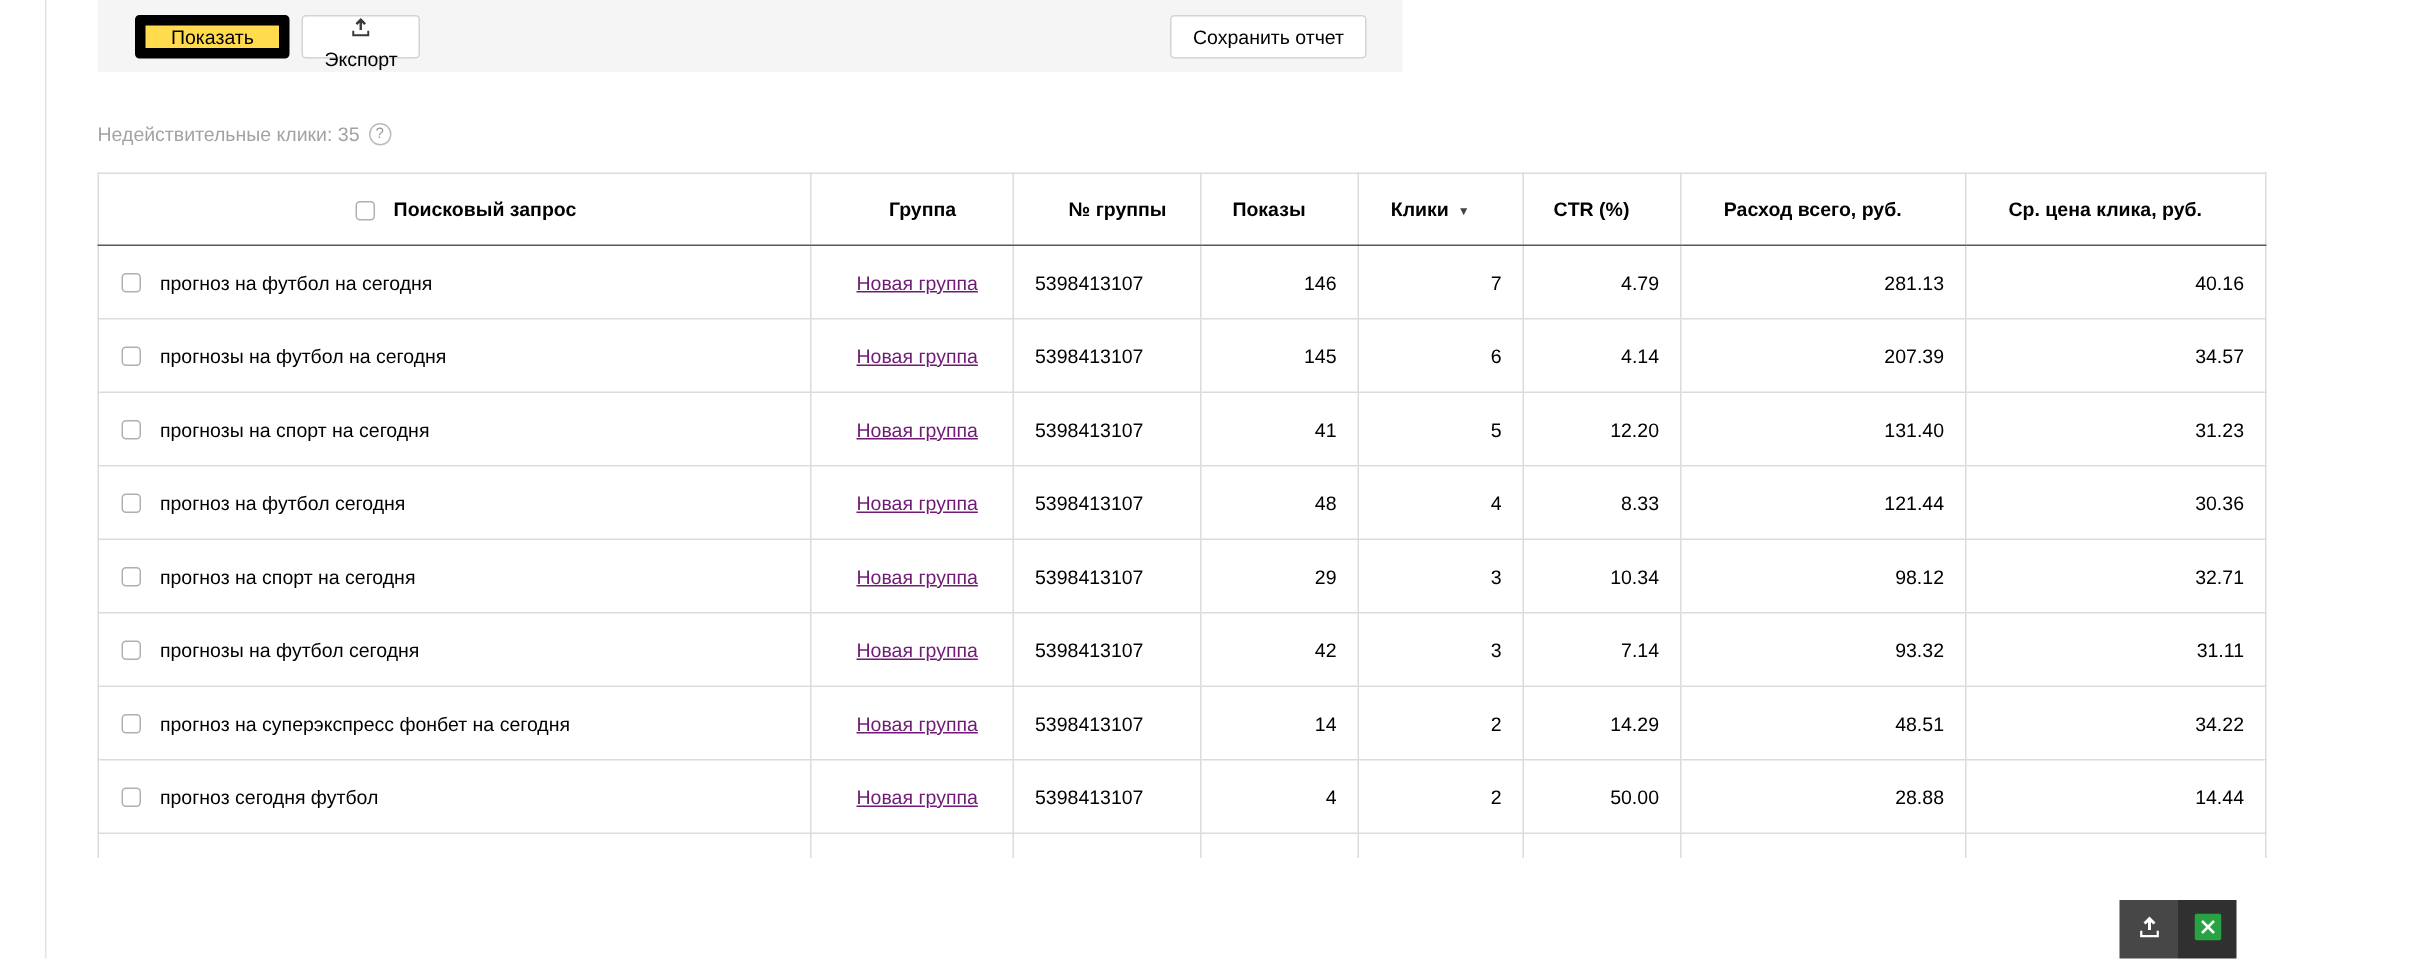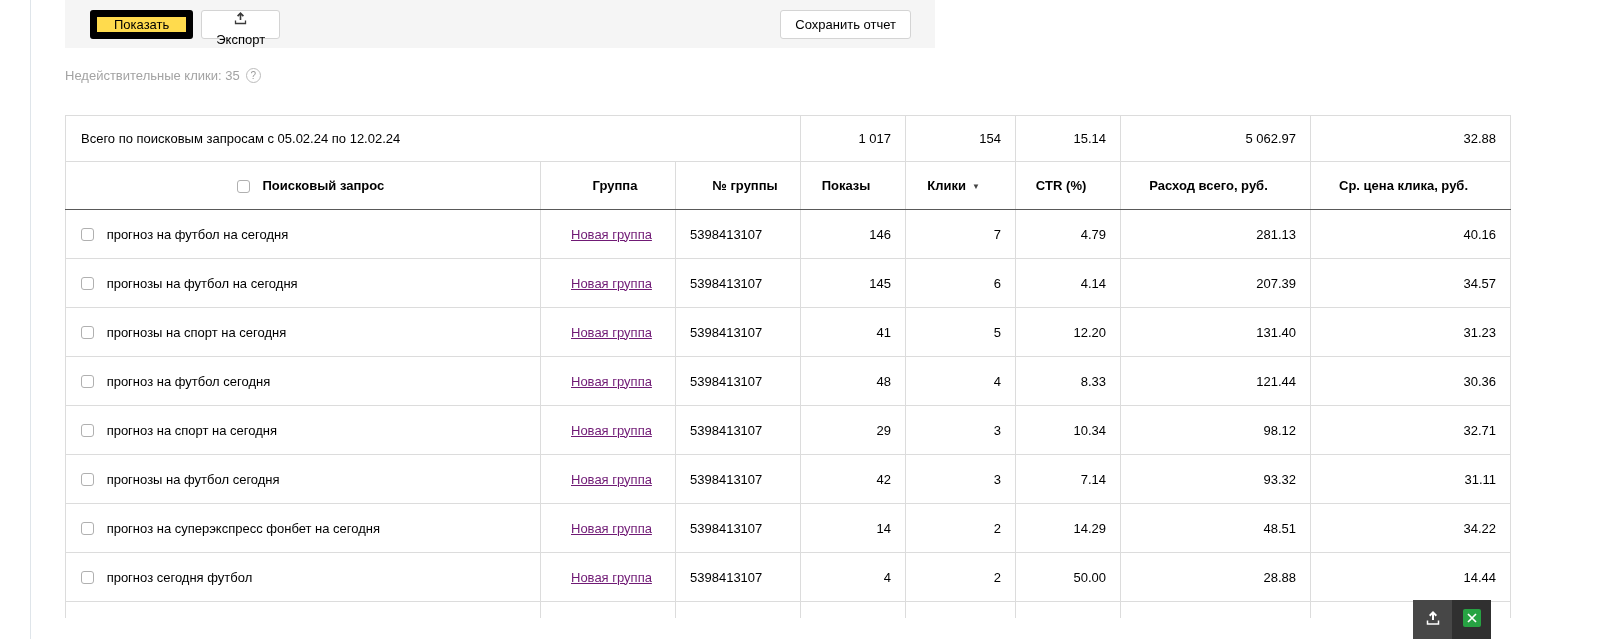--- a/index.html
+++ b/index.html
@@ -32,21 +32,21 @@
     background:#ffdb4d; border:7px solid #000000; padding:0 17px;
   }
   .btn-plain {
     background:#ffffff; border:1px solid #d4d4d4; padding:0 14px; gap:7px;
   }
   .btn + .btn { margin-left:8px;flex-direction:column; }
   .toolbar .spacer { flex:1; }
   .export-icon svg { display:block; }
   
   .invalid-clicks {
-    position:absolute; left:65px; top:68px;
+    position:absolute; left:65px; top:82px;
     color:#a3a3a3; font-size:13px;
     display:flex; align-items:center; gap:6px;
   }
   .help-icon {
     width:15px; height:15px; border:1px solid #bcbcbc; border-radius:50%;
     color:#9a9a9a; font-size:10px; line-height:13px; text-align:center;
     display:inline-block; cursor:pointer;
   }
   
   .report-table-wrap { position:absolute; left:65px; top:115px; }
@@ -117,28 +117,20 @@
       <col style="width:475px">
         <col style="width:135px">
         <col style="width:125px">
       <col style="width:105px">
         <col style="width:110px">
         <col style="width:105px">
       <col style="width:190px">
         <col style="width:200px">
     </colgroup>
     <tbody>
-      <tr class="summary-row">
-        <td class="summary-label" colspan="3">Всего по поисковым запросам с 05.02.24 по 12.02.24</td>
-        <td class="num">1 017</td>
-        <td class="num">154</td>
-        <td class="num">15.14</td>
-        <td class="num">5 062.97</td>
-        <td class="num">32.88</td>
-      </tr>
       <tr class="header-row">
         <th class="query-cell">
           <span class="checkbox"></span>
           <span class="query-text">Поисковый запрос</span>
         </th>
         <th class="left-cell">Группа</th>
         <th class="left-cell">№ группы</th>
         <th class="num sortable">Показы</th>
         <th class="num sortable">
           <span>Клики</span><span class="sort-arrow">▼</span>

